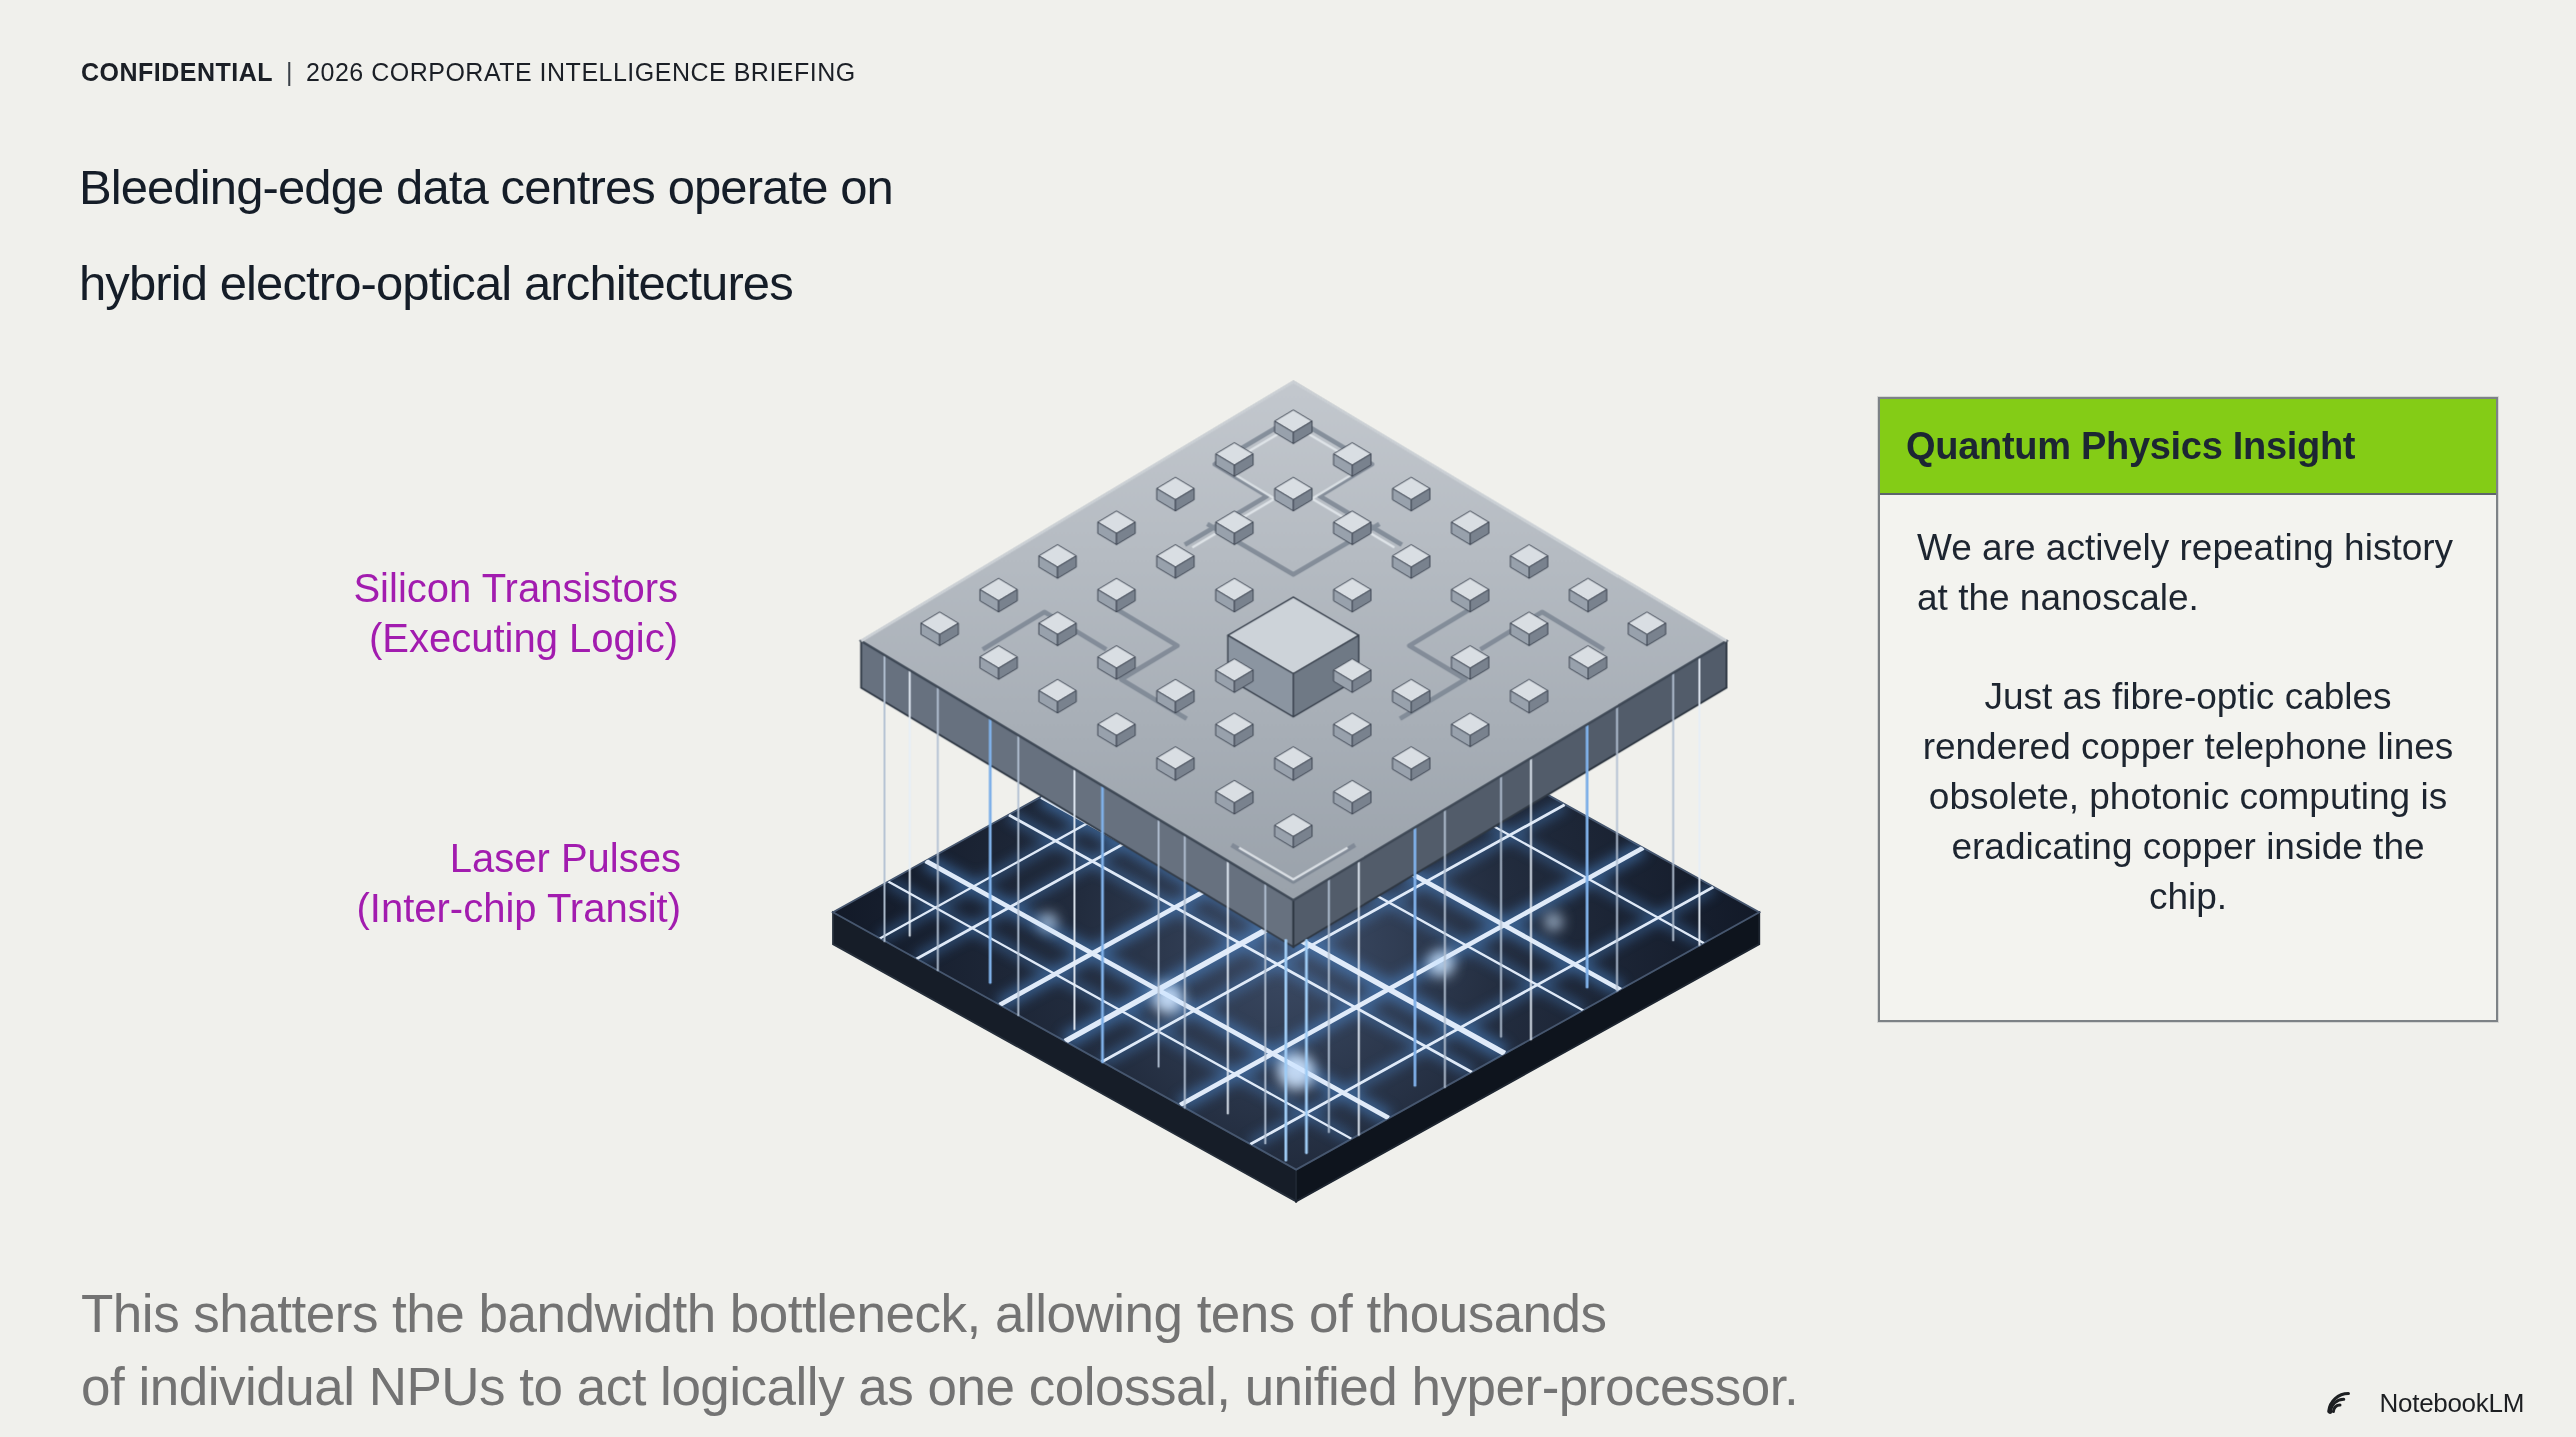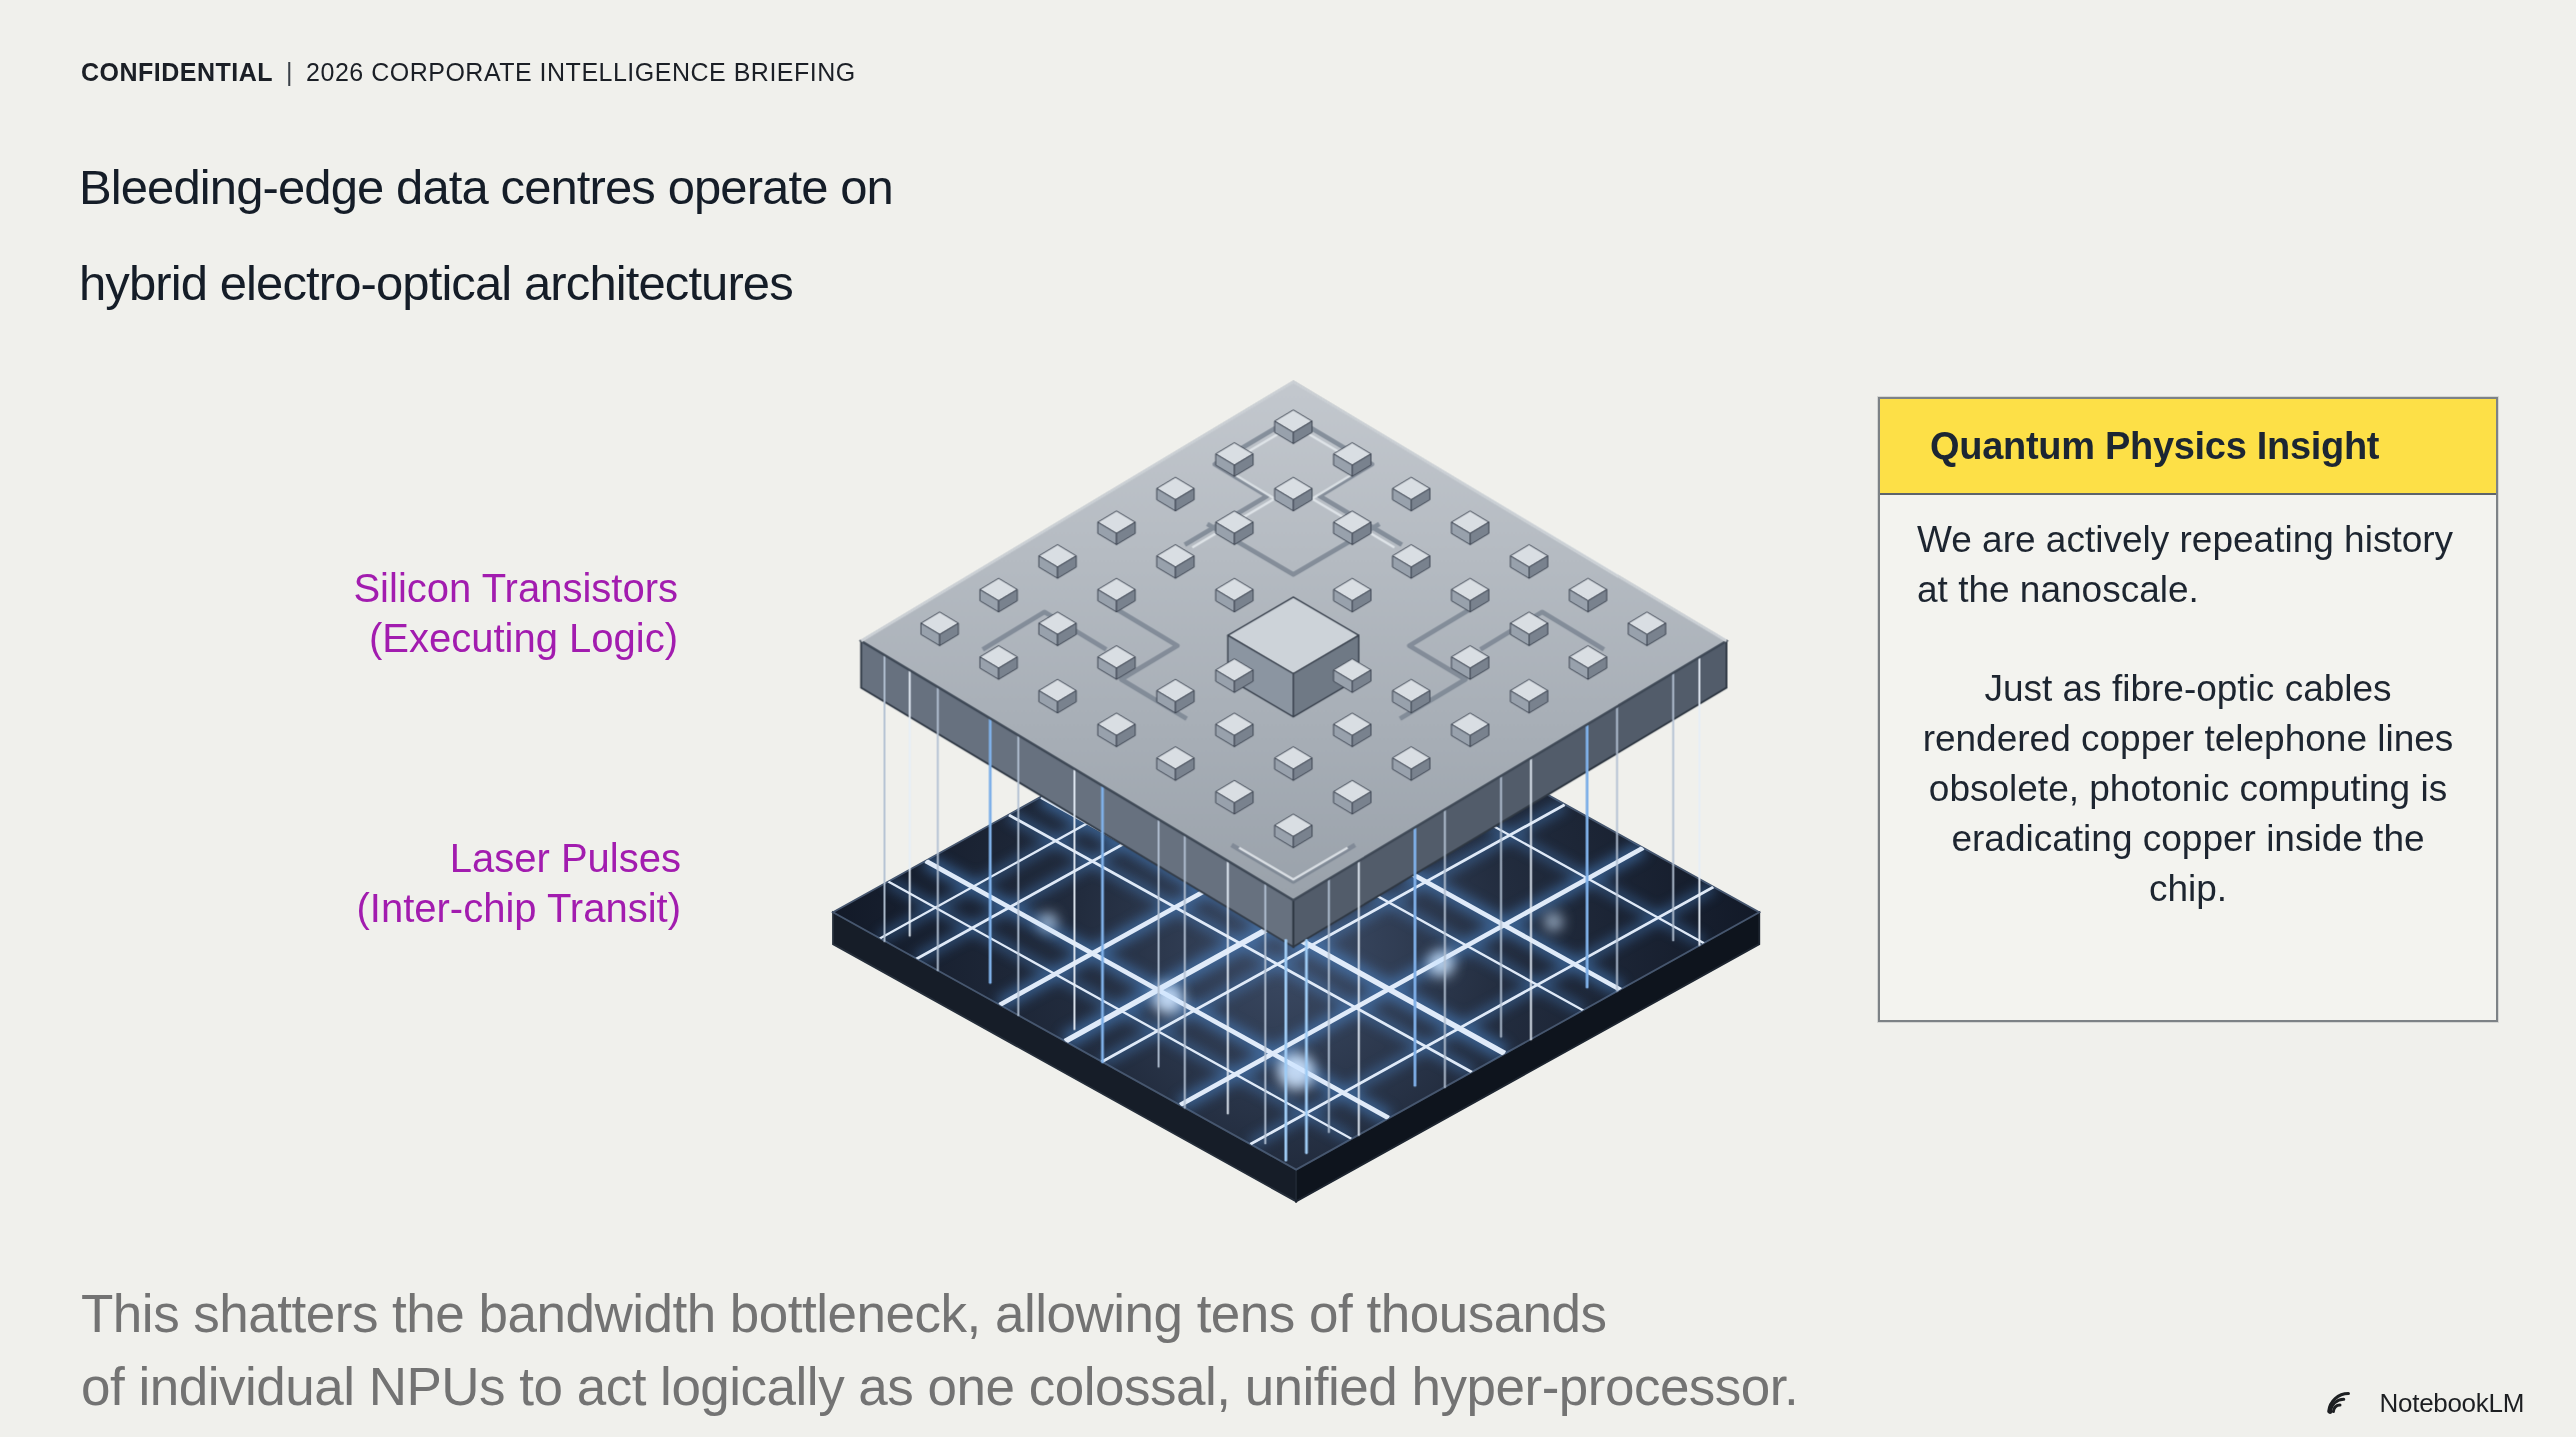--- a/index.html
+++ b/index.html
@@ -31,25 +31,25 @@
   .dlabel-2{right:1895px;top:833px;}
   
   .diagram{position:absolute;left:786px;top:365px;width:1039px;height:842px;}
   
   .insight{
     position:absolute;left:1878px;top:397px;width:620px;height:625px;
     background:#f3f3ef;border:2.8px solid #7d8286;box-sizing:border-box;
     box-shadow:0 0 0 0.9px rgba(120,126,131,.25);
   }
   .insight-header{
-    height:96px;background:#fde047;border-bottom:2.8px solid #5d646b;
-    display:flex;align-items:center;padding:0 50px;box-sizing:border-box;
+    height:96px;background:#84cc16;border-bottom:2.8px solid #5d646b;
+    display:flex;align-items:center;padding:0 26px;box-sizing:border-box;
   }
   .insight-title{font-size:38px;font-weight:700;color:#1c2633;letter-spacing:-0.3px;}
-  .insight-body{padding:20px 37px 0 37px;font-size:37px;line-height:50px;color:#1d2530;}
+  .insight-body{padding:28px 37px 0 37px;font-size:37px;line-height:50px;color:#1d2530;}
   .insight-body p{margin:0;}
   .insight-body p + p{margin-top:49px;text-align:center;}
   
   .footer-text{
     position:absolute;left:81px;top:1277px;font-size:53px;line-height:73px;
     color:#737373;letter-spacing:-0.5px;font-weight:400;
   }
   
   .brand{
     position:absolute;right:52px;top:1387px;display:flex;align-items:center;gap:24px;

